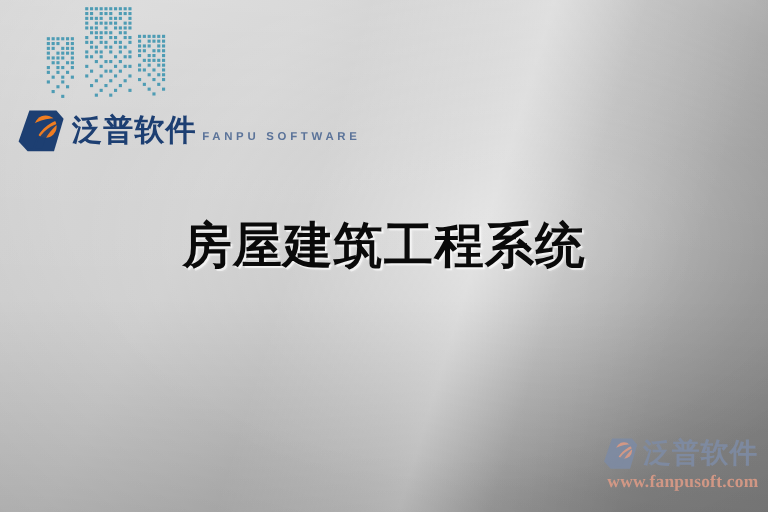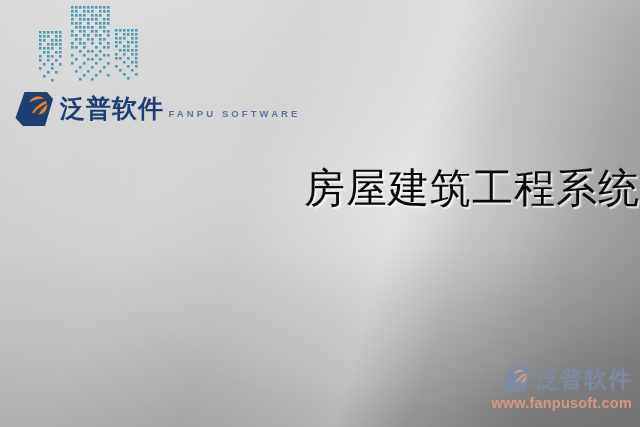--- a/index.html
+++ b/index.html
@@ -99,25 +99,25 @@
     color: #5b7399;
     letter-spacing: 3.1px;
     margin-top: 3px;
     white-space: nowrap;
   }
 
   
   #headline {
     position: absolute;
     left: 0;
-    top: 164px;
+    top: 180px;
     width: 640px;
-    text-align: right;
+    text-align: center;
     font-family: "DejaVu Sans", "Liberation Sans", sans-serif;
-    font-weight: 400;
+    font-weight: 700;
     font-size: 41px;
     line-height: 49px;
     color: #0a0a0a;
     letter-spacing: 1px;
     text-shadow:
       1.6px 1.6px 0 rgba(255,255,255,0.55),
       2.4px 2.4px 2px rgba(255,255,255,0.35);
     white-space: nowrap;
   }
   #headline .line { display: block; }
@@ -141,21 +141,21 @@
   #watermark .wm-cn {
     font-family: "DejaVu Sans", "Liberation Sans", sans-serif;
     font-size: 23px;
     font-weight: 700;
     color: #7e8ba3;
     letter-spacing: 1px;
     line-height: 1;
     white-space: nowrap;
   }
   #watermark .wm-url {
-    font-family: Liberation Sans, sans-serif;
+    font-family: Liberation Serif, serif;
     font-size: 14.5px;
     font-weight: 700;
     color: #d99a86;
     letter-spacing: 0.2px;
     margin-top: 2px;
     white-space: nowrap;
   }
 </style>
 </head>
 <body>

